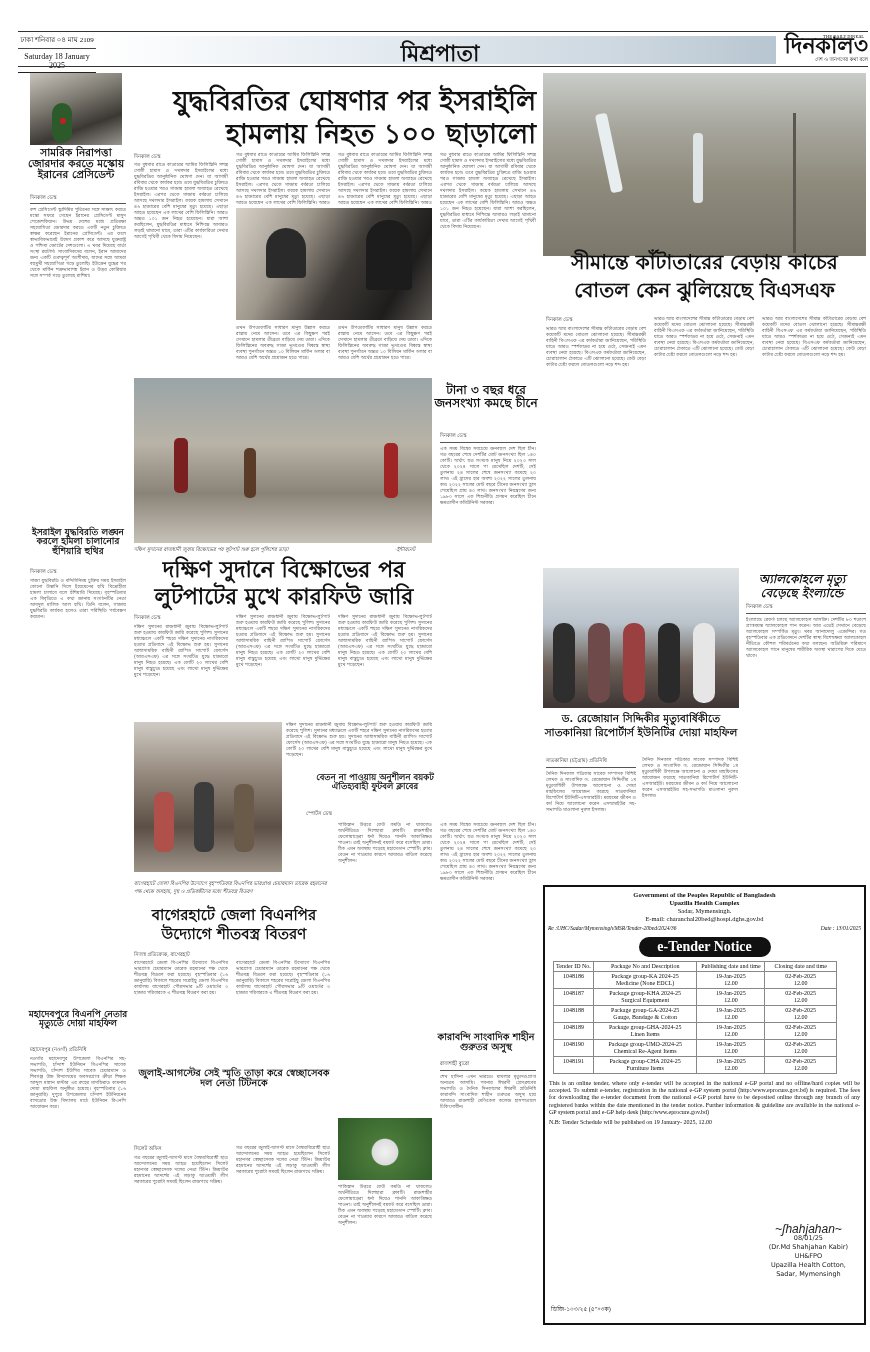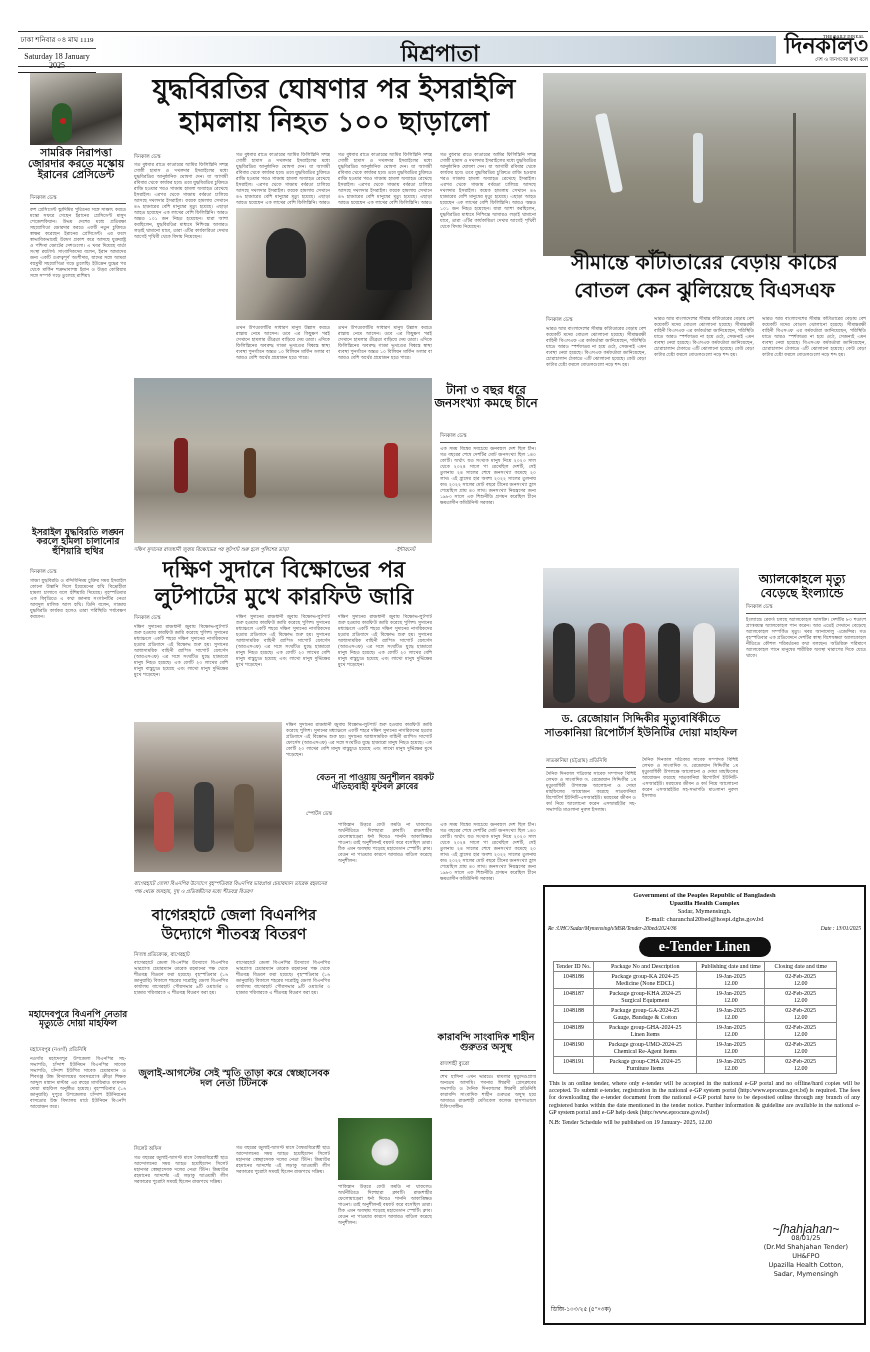--- a/index.html
+++ b/index.html
@@ -31,21 +31,21 @@
   .tender-nb { font-size: 6px; padding: 3px 4px; }
   .sign { position: absolute; right: 16px; top: 338px; font-family: "DejaVu Sans", sans-serif; font-size: 6.5px; line-height: 9px; text-align: center; color: #222; }
   .sign .scribble { font-family: Liberation Sans, sans-serif; font-style: italic; font-size: 12px; }
   .tender-code { position: absolute; left: 6px; bottom: 8px; font-size: 6px; }
 </style>
 </head>
 <body>
 
 <div class="rule" style="left:18px;top:31px;width:850px;height:1px;"></div>
 <div class="abs masthead-left">
-  <div class="bn">ঢাকা শনিবার ০৪ মাঘ 1119</div>
+  <div class="bn">ঢাকা শনিবার ০৪ মাঘ 2109</div>
   <div class="en">Saturday 18 January 2025</div>
 </div>
 <div class="abs section-band"></div>
 <div class="abs section-title">মিশ্রপাতা</div>
 <div class="abs logo">
   <span class="en">THE DAILY DINKAL</span>
   <div class="main"><span>দিনকাল</span><span>৩</span></div>
   <div class="tag">দেশ ও জনগণের কথা বলে</div>
 </div>
 <div class="rule" style="left:18px;top:66px;width:850px;height:1px;"></div>
@@ -60,21 +60,21 @@
 <div class="abs body-text" style="left:30px;top:207px;width:96px;height:318px;">রুশ প্রেসিডেন্ট ভ্লাদিমির পুতিনের সঙ্গে সাক্ষাৎ করতে মস্কো সফরে গেছেন ইরানের প্রেসিডেন্ট মাসুদ পেজেশকিয়ান। উভয় দেশের মধ্যে প্রতিরক্ষা সহযোগিতা জোরদার করতে একটি নতুন চুক্তিতে স্বাক্ষর করেছেন ইরানের প্রেসিডেন্ট। এর ফলে স্বাভাবিকভাবেই উদ্বেগ প্রকাশ করে আসছে যুক্তরাষ্ট্র ও পশ্চিমা জোটের দেশগুলো। এ খবর দিয়েছে বার্তা সংস্থা রয়টার্স। সাংবাদিকদের বলেন, ইরান আমাদের জন্য একটি গুরুত্বপূর্ণ অংশীদার, যাদের সঙ্গে আমরা বহুমুখী সহযোগিতা গড়ে তুলেছি। ইউক্রেন যুদ্ধের পর থেকে মার্কিন শত্রুভাবাপন্ন ইরান ও উত্তর কোরিয়ার সঙ্গে সম্পর্ক গড়ে তুলেছে রাশিয়া।</div>
 
 <div class="abs headline" style="left:28px;top:528px;width:100px;font-size:9px;">ইসরাইল যুদ্ধবিরতি লঙ্ঘন করলে হামলা চালানোর হুঁশিয়ারি হুথির</div>
 <div class="abs byline" style="left:30px;top:568px;">দিনকাল ডেস্ক</div>
 <div class="abs body-text" style="left:30px;top:578px;width:96px;height:430px;">গাজা যুদ্ধবিরতি ও বন্দিবিনিময় চুক্তির সময় ইসরাইল কোনো উস্কানি দিলে ইয়েমেনের হুথি বিদ্রোহীরা হামলা চালাবে বলে হুঁশিয়ারি দিয়েছে। বৃহস্পতিবার এক বিবৃতিতে এ কথা জানায় সংগঠনটির নেতা আবদুল মালিক আল হুথি। তিনি বলেন, গাজায় যুদ্ধবিরতি কার্যকর হলেও তারা পরিস্থিতি পর্যবেক্ষণ করবেন।</div>
 
 <div class="abs headline" style="left:28px;top:1010px;width:100px;font-size:9px;">মহাদেবপুরে বিএনপি নেতার মৃত্যুতে দোয়া মাহফিল</div>
 <div class="abs byline" style="left:30px;top:1046px;">মহাদেবপুর (নওগাঁ) প্রতিনিধি</div>
 <div class="abs body-text" style="left:30px;top:1056px;width:96px;height:290px;">নওগাঁর মহাদেবপুর উপজেলা বিএনপির সহ-সভাপতি, চাঁন্দাশ ইউনিয়ন বিএনপির সাবেক সভাপতি, চাঁন্দাশ ইউপির সাবেক চেয়ারম্যান ও শিবগঞ্জ উচ্চ বিদ্যালয়ের অবসরপ্রাপ্ত ক্রীড়া শিক্ষক আব্দুল মান্নান মাস্টার এর রুহের মাগফিরাত কামনায় দোয়া মাহফিল অনুষ্ঠিত হয়েছে। বৃহস্পতিবার (১৬ জানুয়ারি) দুপুরে উপজেলার চাঁন্দাশ ইউনিয়নের বাসতোর উচ্চ বিদ্যালয় মাঠে ইউনিয়ন বিএনপি আয়োজন করে।</div>
 
-<div class="abs headline" style="left:132px;top:72px;width:404px;font-size:27px;line-height:33px;">যুদ্ধবিরতির ঘোষণার পর ইসরাইলি হামলায় নিহত ১০০ ছাড়ালো</div>
+<div class="abs headline" style="left:132px;top:84px;width:404px;font-size:27px;line-height:33px;text-align:right;">যুদ্ধবিরতির ঘোষণার পর ইসরাইলি হামলায় নিহত ১০০ ছাড়ালো</div>
 <div class="abs byline" style="left:134px;top:153px;">দিনকাল ডেস্ক</div>
 <div class="abs body-text" style="left:134px;top:162px;width:94px;height:160px;">গত বুধবার রাতে কাতারের আমির ফিলিস্তিনি সশস্ত্র গোষ্ঠী হামাস ও দখলদার ইসরাইলের মধ্যে যুদ্ধবিরতির আনুষ্ঠানিক ঘোষণা দেন। যা আগামী রবিবার থেকে কার্যকর হবে। তবে যুদ্ধবিরতির চুক্তিতে রাজি হওয়ার পরও গাজায় হামলা অব্যাহত রেখেছে ইসরাইল। এরপর থেকে গাজায় বর্বরতা চালিয়ে আসছে দখলদার ইসরাইল। কয়েক হামলায় সেখানে ৪৬ হাজারের বেশি মানুষের মৃত্যু হয়েছে। এছাড়া আহত হয়েছেন এক লাখের বেশি ফিলিস্তিনি। আরও অন্তত ১০১ জন নিহত হয়েছেন। যারা আশা করছিলেন, যুদ্ধবিরতির মাধ্যমে নিশ্চিন্তে আবারও লড়াই থামানো যাবে, তারা এটির কার্যকারিতা দেখার আগেই পৃথিবী থেকে বিদায় নিয়েছেন।</div>
 <div class="abs body-text" style="left:236px;top:152px;width:94px;height:52px;">গত বুধবার রাতে কাতারের আমির ফিলিস্তিনি সশস্ত্র গোষ্ঠী হামাস ও দখলদার ইসরাইলের মধ্যে যুদ্ধবিরতির আনুষ্ঠানিক ঘোষণা দেন। যা আগামী রবিবার থেকে কার্যকর হবে। তবে যুদ্ধবিরতির চুক্তিতে রাজি হওয়ার পরও গাজায় হামলা অব্যাহত রেখেছে ইসরাইল। এরপর থেকে গাজায় বর্বরতা চালিয়ে আসছে দখলদার ইসরাইল। কয়েক হামলায় সেখানে ৪৬ হাজারের বেশি মানুষের মৃত্যু হয়েছে। এছাড়া আহত হয়েছেন এক লাখের বেশি ফিলিস্তিনি। আরও অন্তত ১০১ জন নিহত হয়েছেন। যারা আশা করছিলেন, যুদ্ধবিরতির মাধ্যমে নিশ্চিন্তে আবারও লড়াই থামানো যাবে, তারা এটির কার্যকারিতা দেখার আগেই পৃথিবী থেকে বিদায় নিয়েছেন।</div>
 <div class="abs body-text" style="left:338px;top:152px;width:94px;height:52px;">গত বুধবার রাতে কাতারের আমির ফিলিস্তিনি সশস্ত্র গোষ্ঠী হামাস ও দখলদার ইসরাইলের মধ্যে যুদ্ধবিরতির আনুষ্ঠানিক ঘোষণা দেন। যা আগামী রবিবার থেকে কার্যকর হবে। তবে যুদ্ধবিরতির চুক্তিতে রাজি হওয়ার পরও গাজায় হামলা অব্যাহত রেখেছে ইসরাইল। এরপর থেকে গাজায় বর্বরতা চালিয়ে আসছে দখলদার ইসরাইল। কয়েক হামলায় সেখানে ৪৬ হাজারের বেশি মানুষের মৃত্যু হয়েছে। এছাড়া আহত হয়েছেন এক লাখের বেশি ফিলিস্তিনি। আরও অন্তত ১০১ জন নিহত হয়েছেন। যারা আশা করছিলেন, যুদ্ধবিরতির মাধ্যমে নিশ্চিন্তে আবারও লড়াই থামানো যাবে, তারা এটির কার্যকারিতা দেখার আগেই পৃথিবী থেকে বিদায় নিয়েছেন।</div>
 <div class="abs body-text" style="left:440px;top:152px;width:96px;height:190px;">গত বুধবার রাতে কাতারের আমির ফিলিস্তিনি সশস্ত্র গোষ্ঠী হামাস ও দখলদার ইসরাইলের মধ্যে যুদ্ধবিরতির আনুষ্ঠানিক ঘোষণা দেন। যা আগামী রবিবার থেকে কার্যকর হবে। তবে যুদ্ধবিরতির চুক্তিতে রাজি হওয়ার পরও গাজায় হামলা অব্যাহত রেখেছে ইসরাইল। এরপর থেকে গাজায় বর্বরতা চালিয়ে আসছে দখলদার ইসরাইল। কয়েক হামলায় সেখানে ৪৬ হাজারের বেশি মানুষের মৃত্যু হয়েছে। এছাড়া আহত হয়েছেন এক লাখের বেশি ফিলিস্তিনি। আরও অন্তত ১০১ জন নিহত হয়েছেন। যারা আশা করছিলেন, যুদ্ধবিরতির মাধ্যমে নিশ্চিন্তে আবারও লড়াই থামানো যাবে, তারা এটির কার্যকারিতা দেখার আগেই পৃথিবী থেকে বিদায় নিয়েছেন।</div>
 <div class="abs photo" style="left:236px;top:208px;width:196px;height:112px;background:linear-gradient(120deg,#d7d2c9 0%,#9c958a 30%,#3e3a36 55%,#1e1d1c 80%,#5b5650 100%);">
   <div style="position:absolute;left:30px;top:20px;width:40px;height:50px;background:#2a2a2a;border-radius:20px 20px 4px 4px;"></div>
   <div style="position:absolute;left:130px;top:12px;width:46px;height:70px;background:#1c1c1c;border-radius:22px 22px 4px 4px;"></div>
 </div>
 <div class="abs body-text" style="left:236px;top:325px;width:94px;height:50px;">তখন উপত্যকাটির সাধারণ মানুষ উল্লাস করতে রাস্তায় নেমে আসেন। তবে এর কিছুক্ষণ পরই সেখানে হামলার তীব্রতা বাড়িয়ে দেয় তারা। এদিকে ফিলিস্তিনের অবরুদ্ধ গাজা ভূখণ্ডের বিধ্বস্ত স্বাস্থ্য ব্যবস্থা পুনর্গঠনে অন্তত ১০ বিলিয়ন মার্কিন ডলার বা আরও বেশি অর্থের প্রয়োজন হতে পারে।</div>
@@ -141,21 +141,21 @@
 <div class="abs body-text" style="left:762px;top:316px;width:104px;height:240px;">ভারত আর বাংলাদেশের সীমান্ত কাঁটাতারের বেড়ায় বেশ কয়েকটি মদের বোতল ঝোলানো হয়েছে। সীমান্তরক্ষী বাহিনী বিএসএফ এর কর্মকর্তারা জানিয়েছেন, পরিস্থিতি যাতে আরও স্পর্শকাতর না হয়ে ওঠে, সেজন্যই এমন ব্যবস্থা নেয়া হয়েছে। বিএসএফ কর্মকর্তারা জানিয়েছেন, চোরাচালান ঠেকাতে এটি ঝোলানো হয়েছে। কেউ বেড়া কাটার চেষ্টা করলে বোতলগুলো নড়ে শব্দ হয়।</div>
 
 <div class="abs photo" style="left:543px;top:568px;width:196px;height:140px;background:linear-gradient(180deg,#dfe3e6 0%,#b9c3cb 40%,#6b5e57 70%,#3d3533 100%);">
   <div style="position:absolute;left:10px;top:55px;width:22px;height:80px;background:#2e2e2e;border-radius:10px;"></div>
   <div style="position:absolute;left:45px;top:55px;width:22px;height:80px;background:#6e4a4a;border-radius:10px;"></div>
   <div style="position:absolute;left:80px;top:55px;width:22px;height:80px;background:#9a4040;border-radius:10px;"></div>
   <div style="position:absolute;left:115px;top:55px;width:22px;height:80px;background:#2a2a2a;border-radius:10px;"></div>
   <div style="position:absolute;left:150px;top:55px;width:22px;height:80px;background:#e6e6e6;border-radius:10px;"></div>
 </div>
 
-<div class="abs headline" style="left:740px;top:572px;width:124px;font-size:12px;line-height:14px;">অ্যালকোহলে মৃত্যু বেড়েছে ইংল্যান্ডে</div>
+<div class="abs headline" style="left:740px;top:572px;width:124px;font-size:12px;line-height:14px;font-style:italic;">অ্যালকোহলে মৃত্যু বেড়েছে ইংল্যান্ডে</div>
 <div class="abs byline" style="left:746px;top:603px;">দিনকাল ডেস্ক</div>
 <div class="rule" style="left:746px;top:613px;width:120px;height:1px;background:#555;"></div>
 <div class="abs body-text" style="left:746px;top:617px;width:120px;height:260px;">ইংল্যান্ডে রেকর্ড চলছে অ্যালকোহল আসক্তি। দেশটির ৮০ শতাংশ প্রাপ্তবয়স্ক অ্যালকোহল পান করেন। আর এতেই সেখানে বেড়েছে অ্যালকোহল সম্পর্কিত মৃত্যু। খবর আনাদোলু এজেন্সির। গত বৃহস্পতিবার এক প্রতিবেদনে দেশটির স্বাস্থ্য বিশেষজ্ঞরা অ্যালকোহল নীতিতে কৌশল পরিবর্তনের কথা বলছেন। অতিরিক্ত পরিমাণে অ্যালকোহল পানে মানুষের শারীরিক অবস্থা খারাপের দিকে যেতে থাকে।</div>
 
 <div class="abs headline" style="left:543px;top:711px;width:196px;font-size:10.5px;line-height:14px;">ড. রেজোয়ান সিদ্দিকীর মৃত্যুবার্ষিকীতে সাতকানিয়া রিপোর্টার্স ইউনিটির দোয়া মাহফিল</div>
 <div class="abs byline" style="left:546px;top:757px;">সাতকানিয়া (চট্টগ্রাম) প্রতিনিধি</div>
 <div class="rule" style="left:546px;top:767px;width:90px;height:1px;background:#555;"></div>
 <div class="abs body-text" style="left:546px;top:771px;width:90px;height:108px;">দৈনিক দিনকাল পত্রিকার সাবেক সম্পাদক বিশিষ্ট লেখক ও সাংবাদিক ড. রেজোয়ান সিদ্দিকীর ১ম মৃত্যুবার্ষিকী উপলক্ষে আলোচনা ও দোয়া মাহফিলের আয়োজন করেছে সাতকানিয়া রিপোর্টার্স ইউনিটি-এসআরইউ। মরহুমের জীবন ও কর্ম নিয়ে আলোচনা করেন এসআরইউর সহ-সভাপতি মাওলানা নুরুল ইসলাম।</div>
 <div class="abs body-text" style="left:642px;top:757px;width:96px;height:122px;">দৈনিক দিনকাল পত্রিকার সাবেক সম্পাদক বিশিষ্ট লেখক ও সাংবাদিক ড. রেজোয়ান সিদ্দিকীর ১ম মৃত্যুবার্ষিকী উপলক্ষে আলোচনা ও দোয়া মাহফিলের আয়োজন করেছে সাতকানিয়া রিপোর্টার্স ইউনিটি-এসআরইউ। মরহুমের জীবন ও কর্ম নিয়ে আলোচনা করেন এসআরইউর সহ-সভাপতি মাওলানা নুরুল ইসলাম।</div>
 
@@ -163,21 +163,21 @@
   <div class="tender-head">
     <b>Government of the Peoples Republic of Bangladesh</b><br>
     <b>Upazilla Health Complex</b><br>
     <span>Sadar, Mymensingh.</span><br>
     <span>E-mail: charanchal20bed@hospi.dghs.gov.bd</span>
   </div>
   <div class="tender-ref">
     <span>Re :UHC/Sadar/Mymensingh/MSR/Tender-20bed/2024/36</span>
     <span>Date : 13/01/2025</span>
   </div>
-  <div class="notice-pill">e-Tender Linen</div>
+  <div class="notice-pill">e-Tender Notice</div>
   <table class="tender">
     <thead>
       <tr>
         <th style="width:40px;">Tender ID No.</th>
         <th style="width:104px;">Package No and Description</th>
         <th style="width:68px;">Publishing date and time</th>
         <th style="width:72px;">Closing date and time</th>
       </tr>
     </thead>
     <tbody>
@@ -217,19 +217,19 @@
         <td><span>19-Jan-2025</span><br><span>12.00</span></td>
         <td><span>02-Feb-2025</span><br><span>12.00</span></td>
       </tr>
     </tbody>
   </table>
   <div class="tender-note">This is an online tender, where only e-tender will be accepted in the national e-GP portal and no offline/hard copies will be accepted. To submit e-tender, registration in the national e-GP system portal (http:/www.eprocure.gov.bd) is required. The fees for downloading the e-tender document from the national e-GP portal have to be deposited online through any branch of any registered banks within the date mentioned in the tender notice. Further information &amp; guideline are available in the national e-GP system portal and e-GP help desk (http:/www.eprocure.gov.bd)</div>
   <div class="tender-nb">N.B: Tender Schedule will be published on 19 January- 2025, 12.00</div>
   <div class="sign">
     <div class="scribble">~ʃhahjahan~</div>
     <div>08/01/25</div>
-    <div>(Dr.Md Shahjahan Tender)</div>
+    <div>(Dr.Md Shahjahan Kabir)</div>
     <div>UH&amp;FPO</div>
     <div>Upazilla Health Cotton,</div>
     <div>Sadar, Mymensingh</div>
   </div>
   <div class="tender-code">ডিজি-১০৩/২৫ (৫"×৩ক)</div>
 </div>
 
 </body></html>

